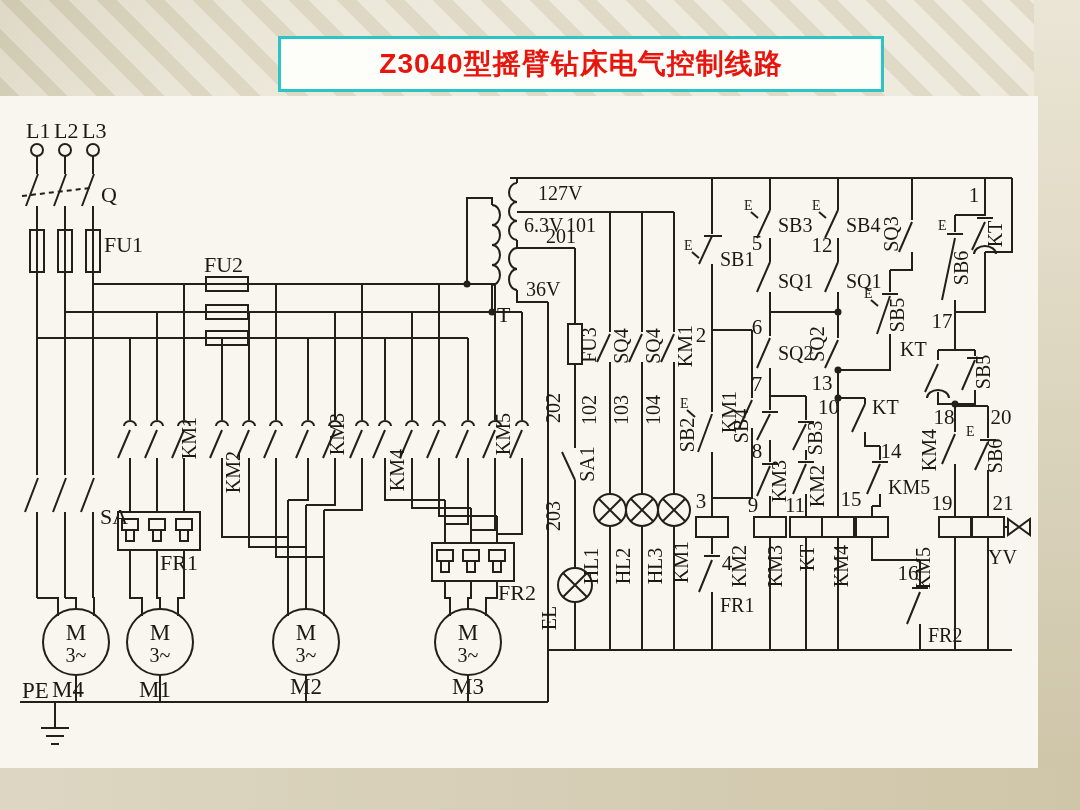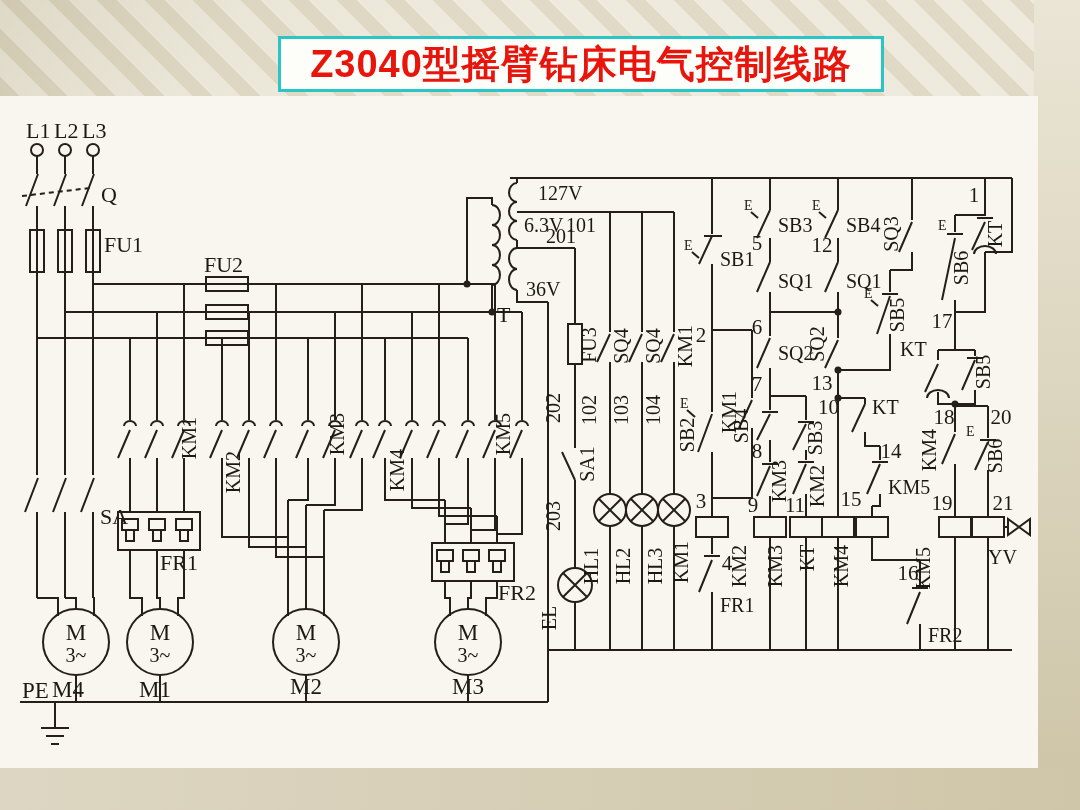--- a/index.html
+++ b/index.html
@@ -8,21 +8,21 @@
     font-family:"Liberation Serif",serif;}
   .topband{position:absolute;left:0;top:0;width:1080px;height:96px;
     background:repeating-linear-gradient(45deg,rgba(205,196,170,.45) 0 14px,rgba(236,232,219,.45) 14px 34px);}
   .rightband{position:absolute;right:0;top:0;width:46px;height:810px;
     background:linear-gradient(180deg,#eae5d5,#cdc4a7);}
   .bottomband{position:absolute;left:0;bottom:0;width:1080px;height:44px;
     background:linear-gradient(90deg,#ddd6c2,#cfc6a9);}
   .paper{position:absolute;left:0;top:96px;width:1038px;height:672px;background:#f8f6ee;}
   .titlebox{position:absolute;left:278px;top:36px;width:606px;height:56px;background:#fdfdf9;
     border:3px solid #29c5c7;display:flex;align-items:center;justify-content:center;box-sizing:border-box;}
-  .titletext{font-family:"Liberation Sans",sans-serif;font-weight:bold;font-size:38px;color:#e8150d;
+  .titletext{font-family:"Liberation Sans",sans-serif;font-weight:bold;font-size:28px;color:#e8150d;
     letter-spacing:1px;white-space:nowrap;}
   svg{position:absolute;left:0;top:0;}
   .w{stroke:#241f1a;stroke-width:2;fill:none;}
   .wd{stroke:#241f1a;stroke-width:2;fill:none;stroke-dasharray:5 4;}
   .box{stroke:#241f1a;stroke-width:2;fill:none;}
   .dot{fill:#241f1a;stroke:none;}
   text{font-family:"Liberation Serif",serif;fill:#1c1814;}
   .t{font-size:20px;}
   .tb{font-size:22px;}
   .n{font-size:21px;}

